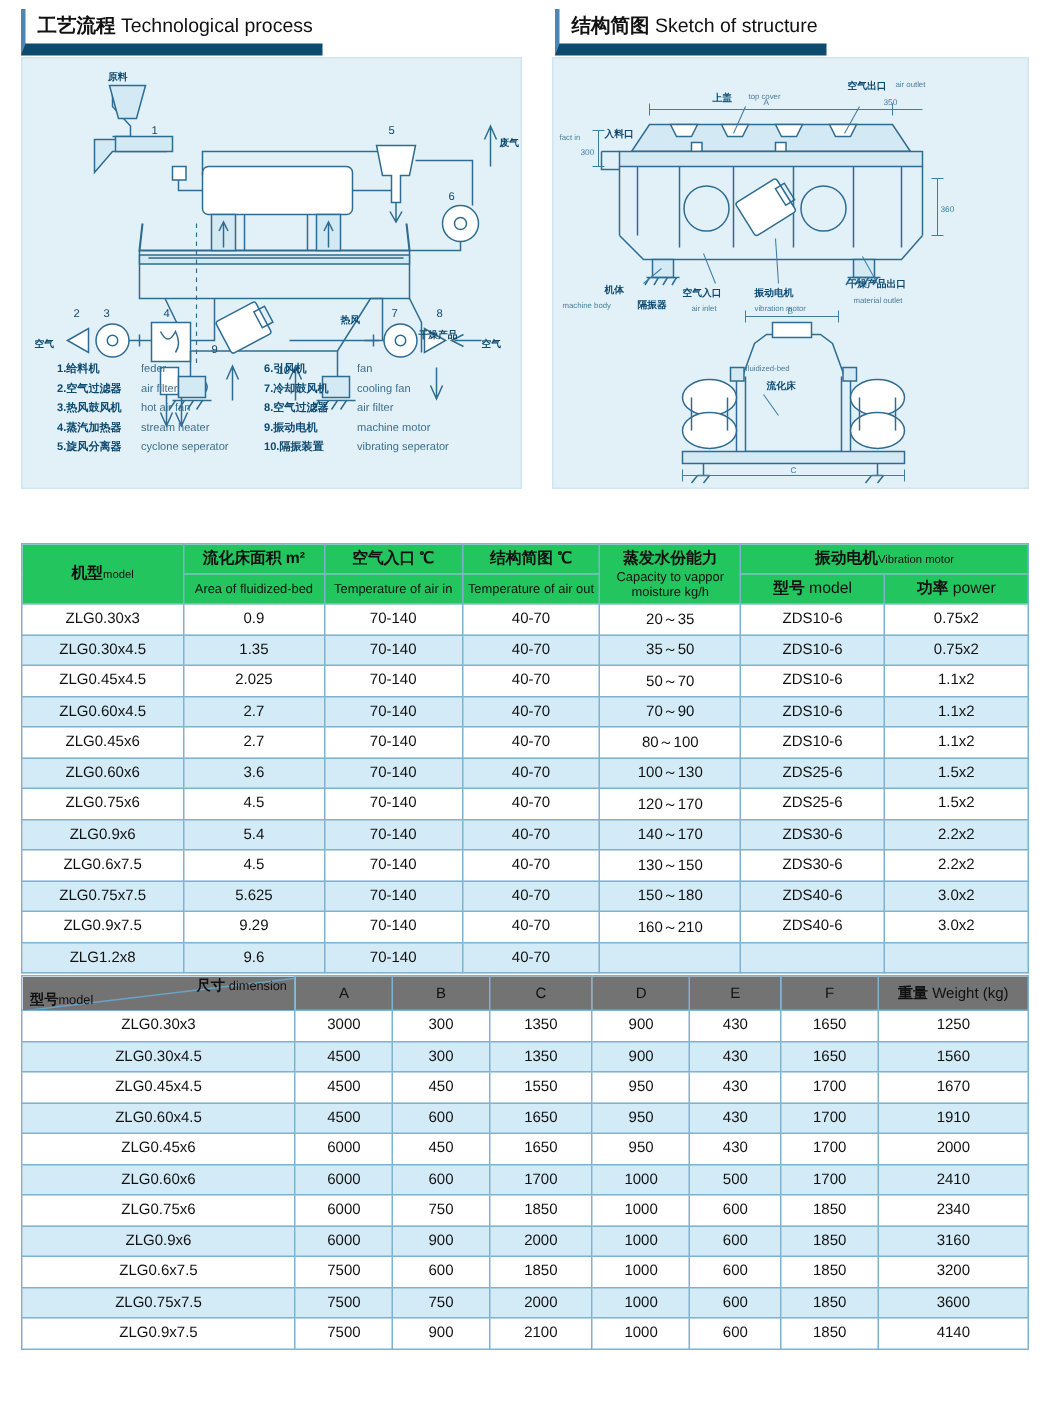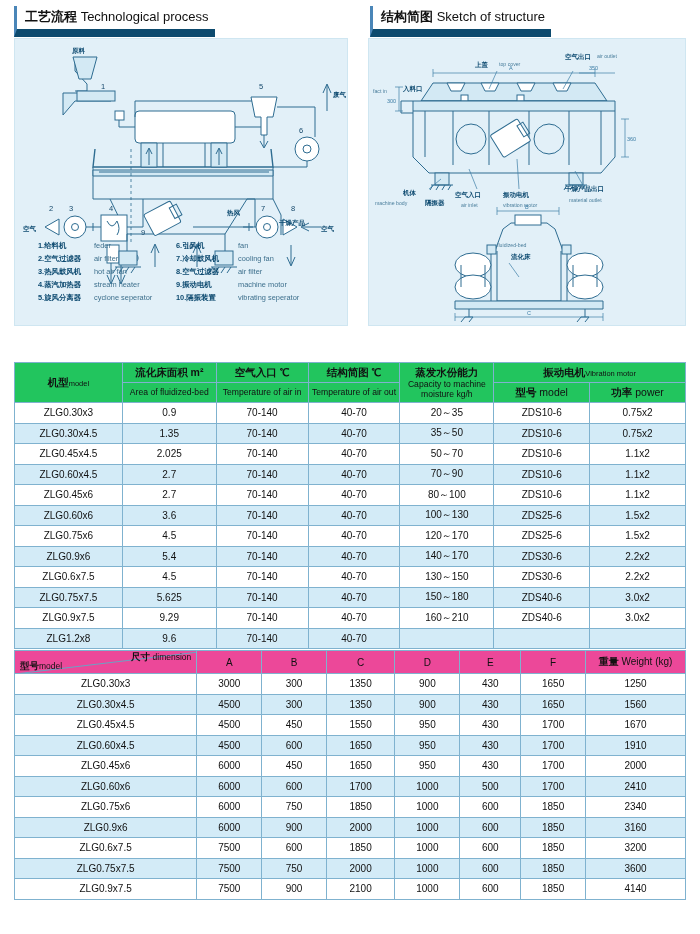--- a/index.html
+++ b/index.html
@@ -77,21 +77,21 @@
     border: 1px solid #7fb2cf;
     text-align: center;
     font-weight: normal;
     padding: 0 2px;
   }
   #table-params { left: 14px; top: 362px; width: 672px; }
   #table-dims   { left: 14px; top: 650px; width: 672px; }
 
   #table-params thead th { background: #22c55e; height: 20px; line-height: 1.15; }
   #table-params tbody td { height: 20.5px; }
-  #table-dims  thead th  { background: #ec4899; height: 23px; }
+  #table-dims  thead th  { background: #737373; height: 23px; }
   #table-dims  tbody td  { height: 20.5px; }
 
   tbody tr:nth-child(odd)  td { background: #ffffff; }
   tbody tr:nth-child(even) td { background: #d3ebf7; }
 
   .hd-cn { font-size: 10.5px; font-weight: bold; display: block; line-height: 1.25; }
   .hd-en { font-size: 8.6px; display: block; line-height: 1.2; }
   .hd-inline-en { font-size: 7.5px; font-weight: normal; }
   .hd-2line { padding: 1px 2px; }
   .hd-one { font-size: 10.5px; }
@@ -364,21 +364,21 @@
           <span class="hd-cn">流化床面积  m²</span>
         </th>
         <th style="width:92px" class="hd-2line">
           <span class="hd-cn">空气入口  ℃</span>
         </th>
         <th style="width:92px" class="hd-2line">
           <span class="hd-cn">结构简图  ℃</span>
         </th>
         <th rowspan="2" style="width:94px" class="hd-2line">
           <span class="hd-cn">蒸发水份能力</span>
-          <span class="hd-en">Capacity to machine moisture  kg/h</span>
+          <span class="hd-en">Capacity to vappor moisture  kg/h</span>
         </th>
         <th colspan="2">
           <span class="hd-one"><span style="font-weight:bold">振动电机</span><span class="hd-inline-en">Vibration motor</span></span>
         </th>
       </tr>
       <tr>
         <th>
           <span class="hd-en">Area of fluidized-bed</span>
         </th>
         <th>

